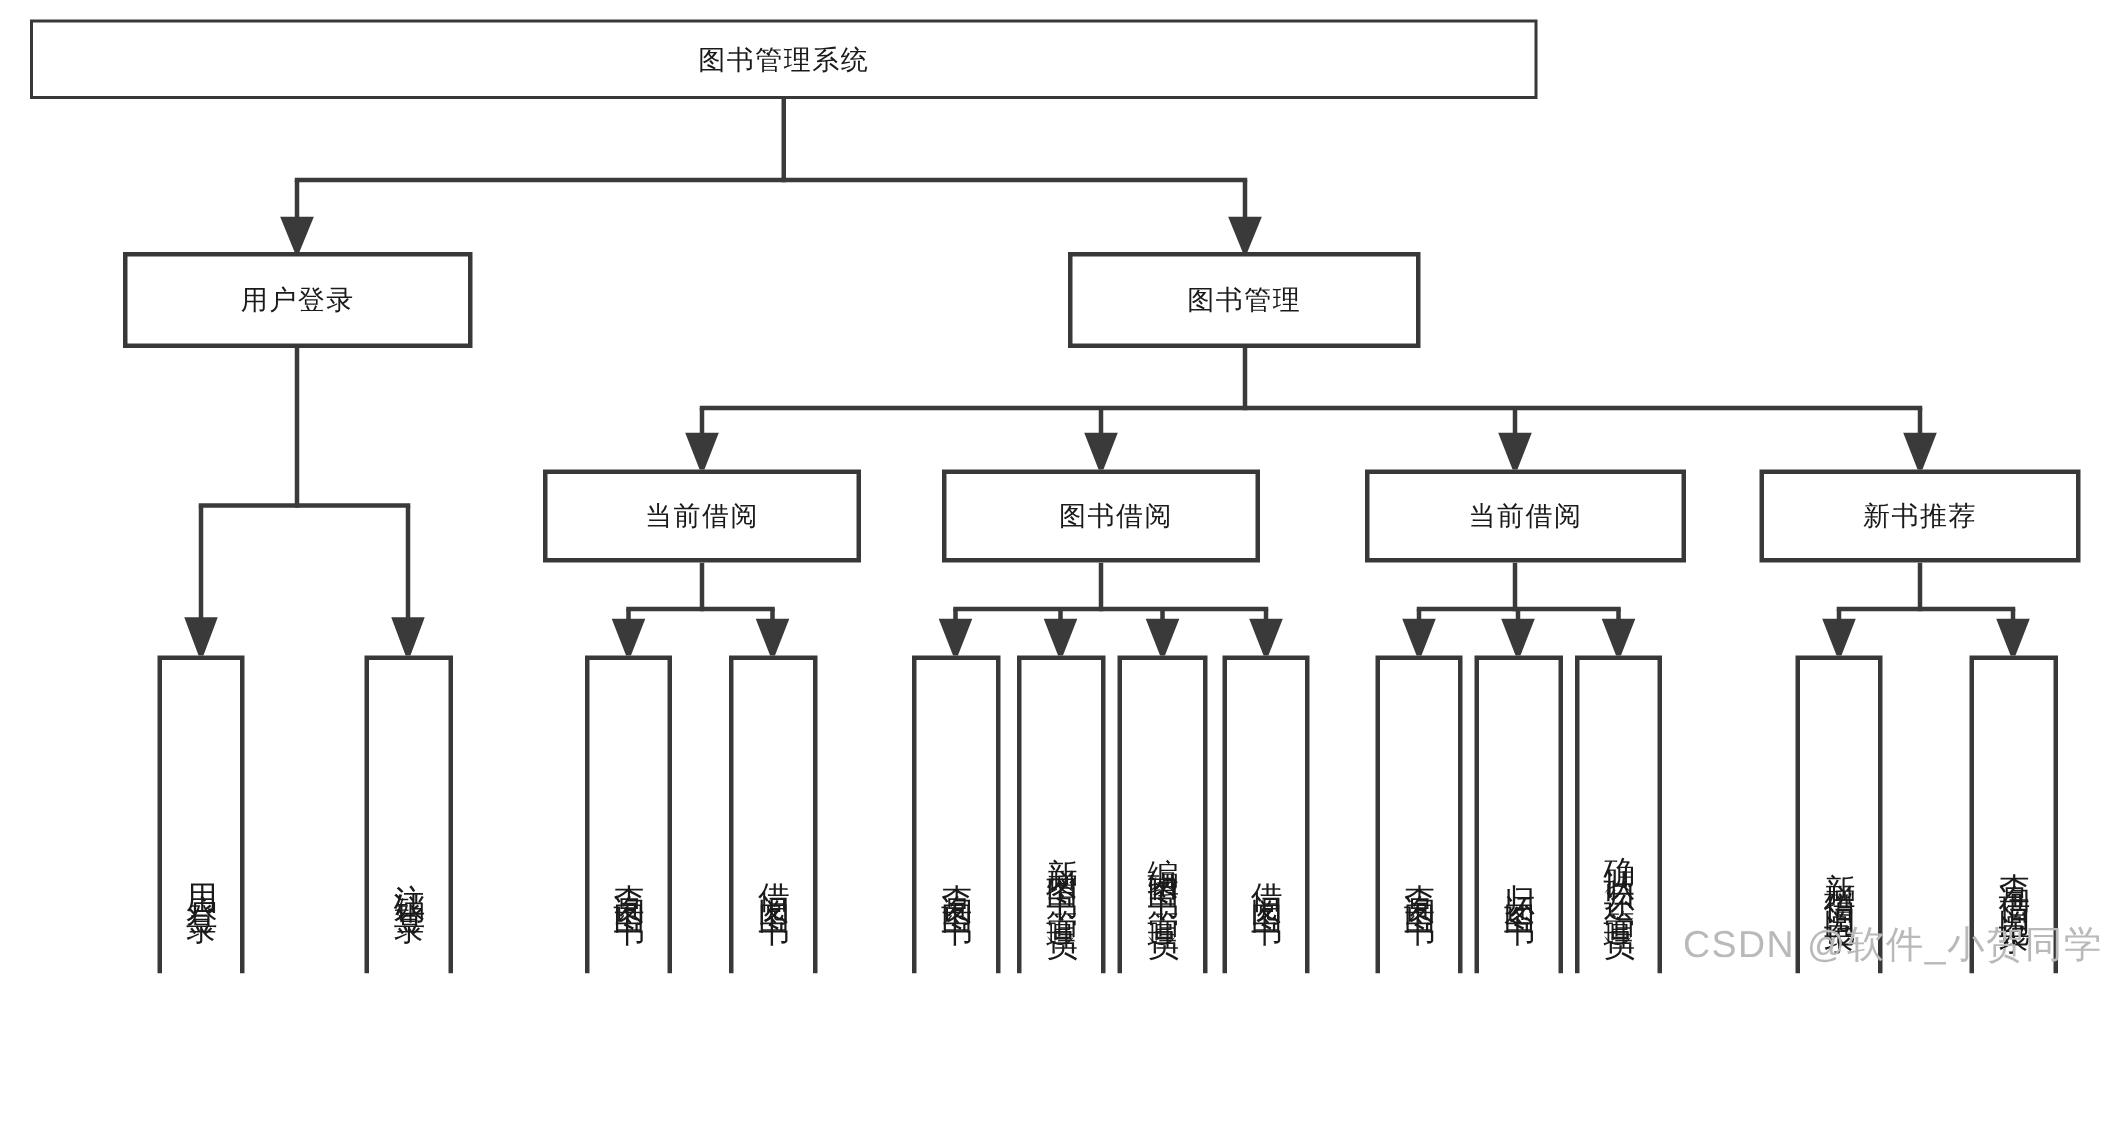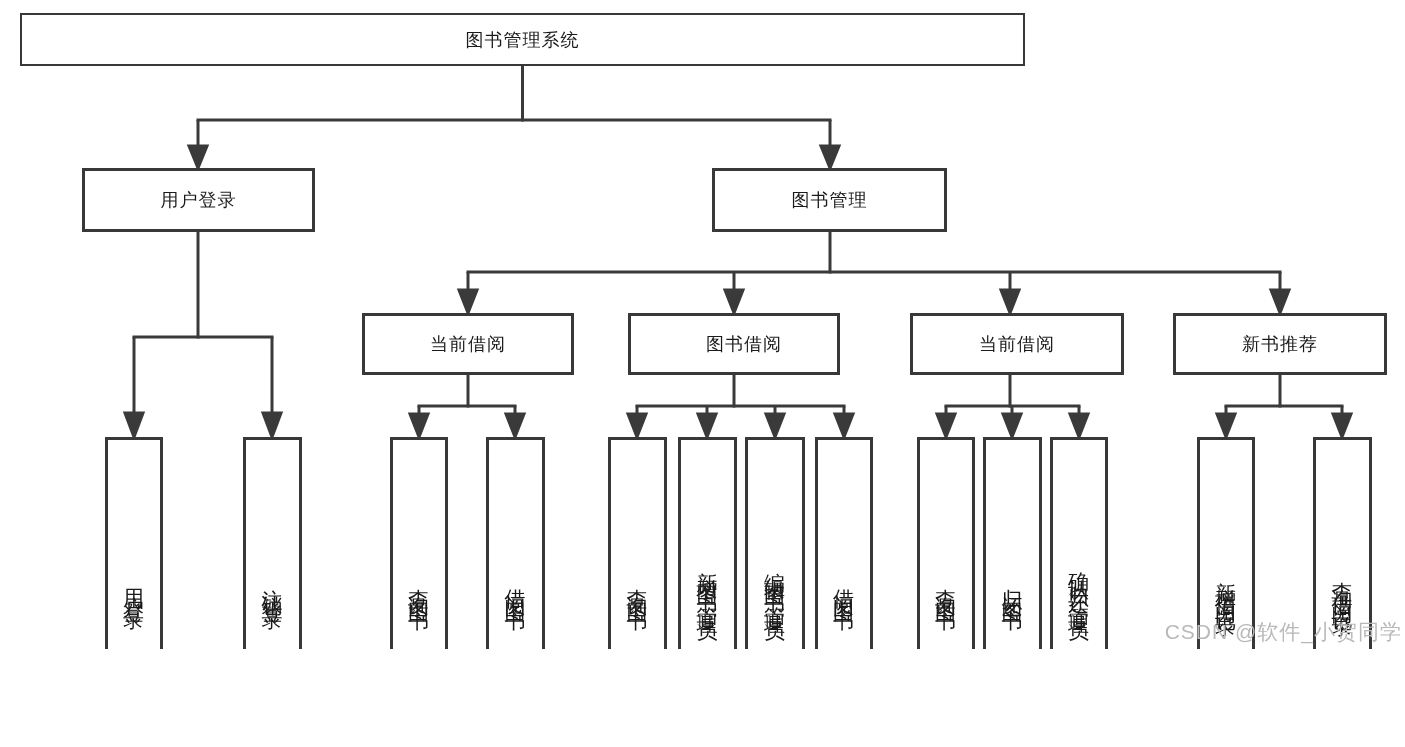--- a/index.html
+++ b/index.html
@@ -47,21 +47,21 @@
     writing-mode: vertical-rl;
     text-orientation: mixed;
     letter-spacing: 7px;
     line-height: 1;
     max-height: 286px;
   }
   .watermark {
     position: absolute;
     right: 3px;
     bottom: 3px;
-    font-size: 21px;
+    font-size: 25px;
     color: #b9b9b9;
     letter-spacing: 1px;
     white-space: nowrap;
   }
 </style>
 </head>
 <body>
 
 <div class="stage">
 

